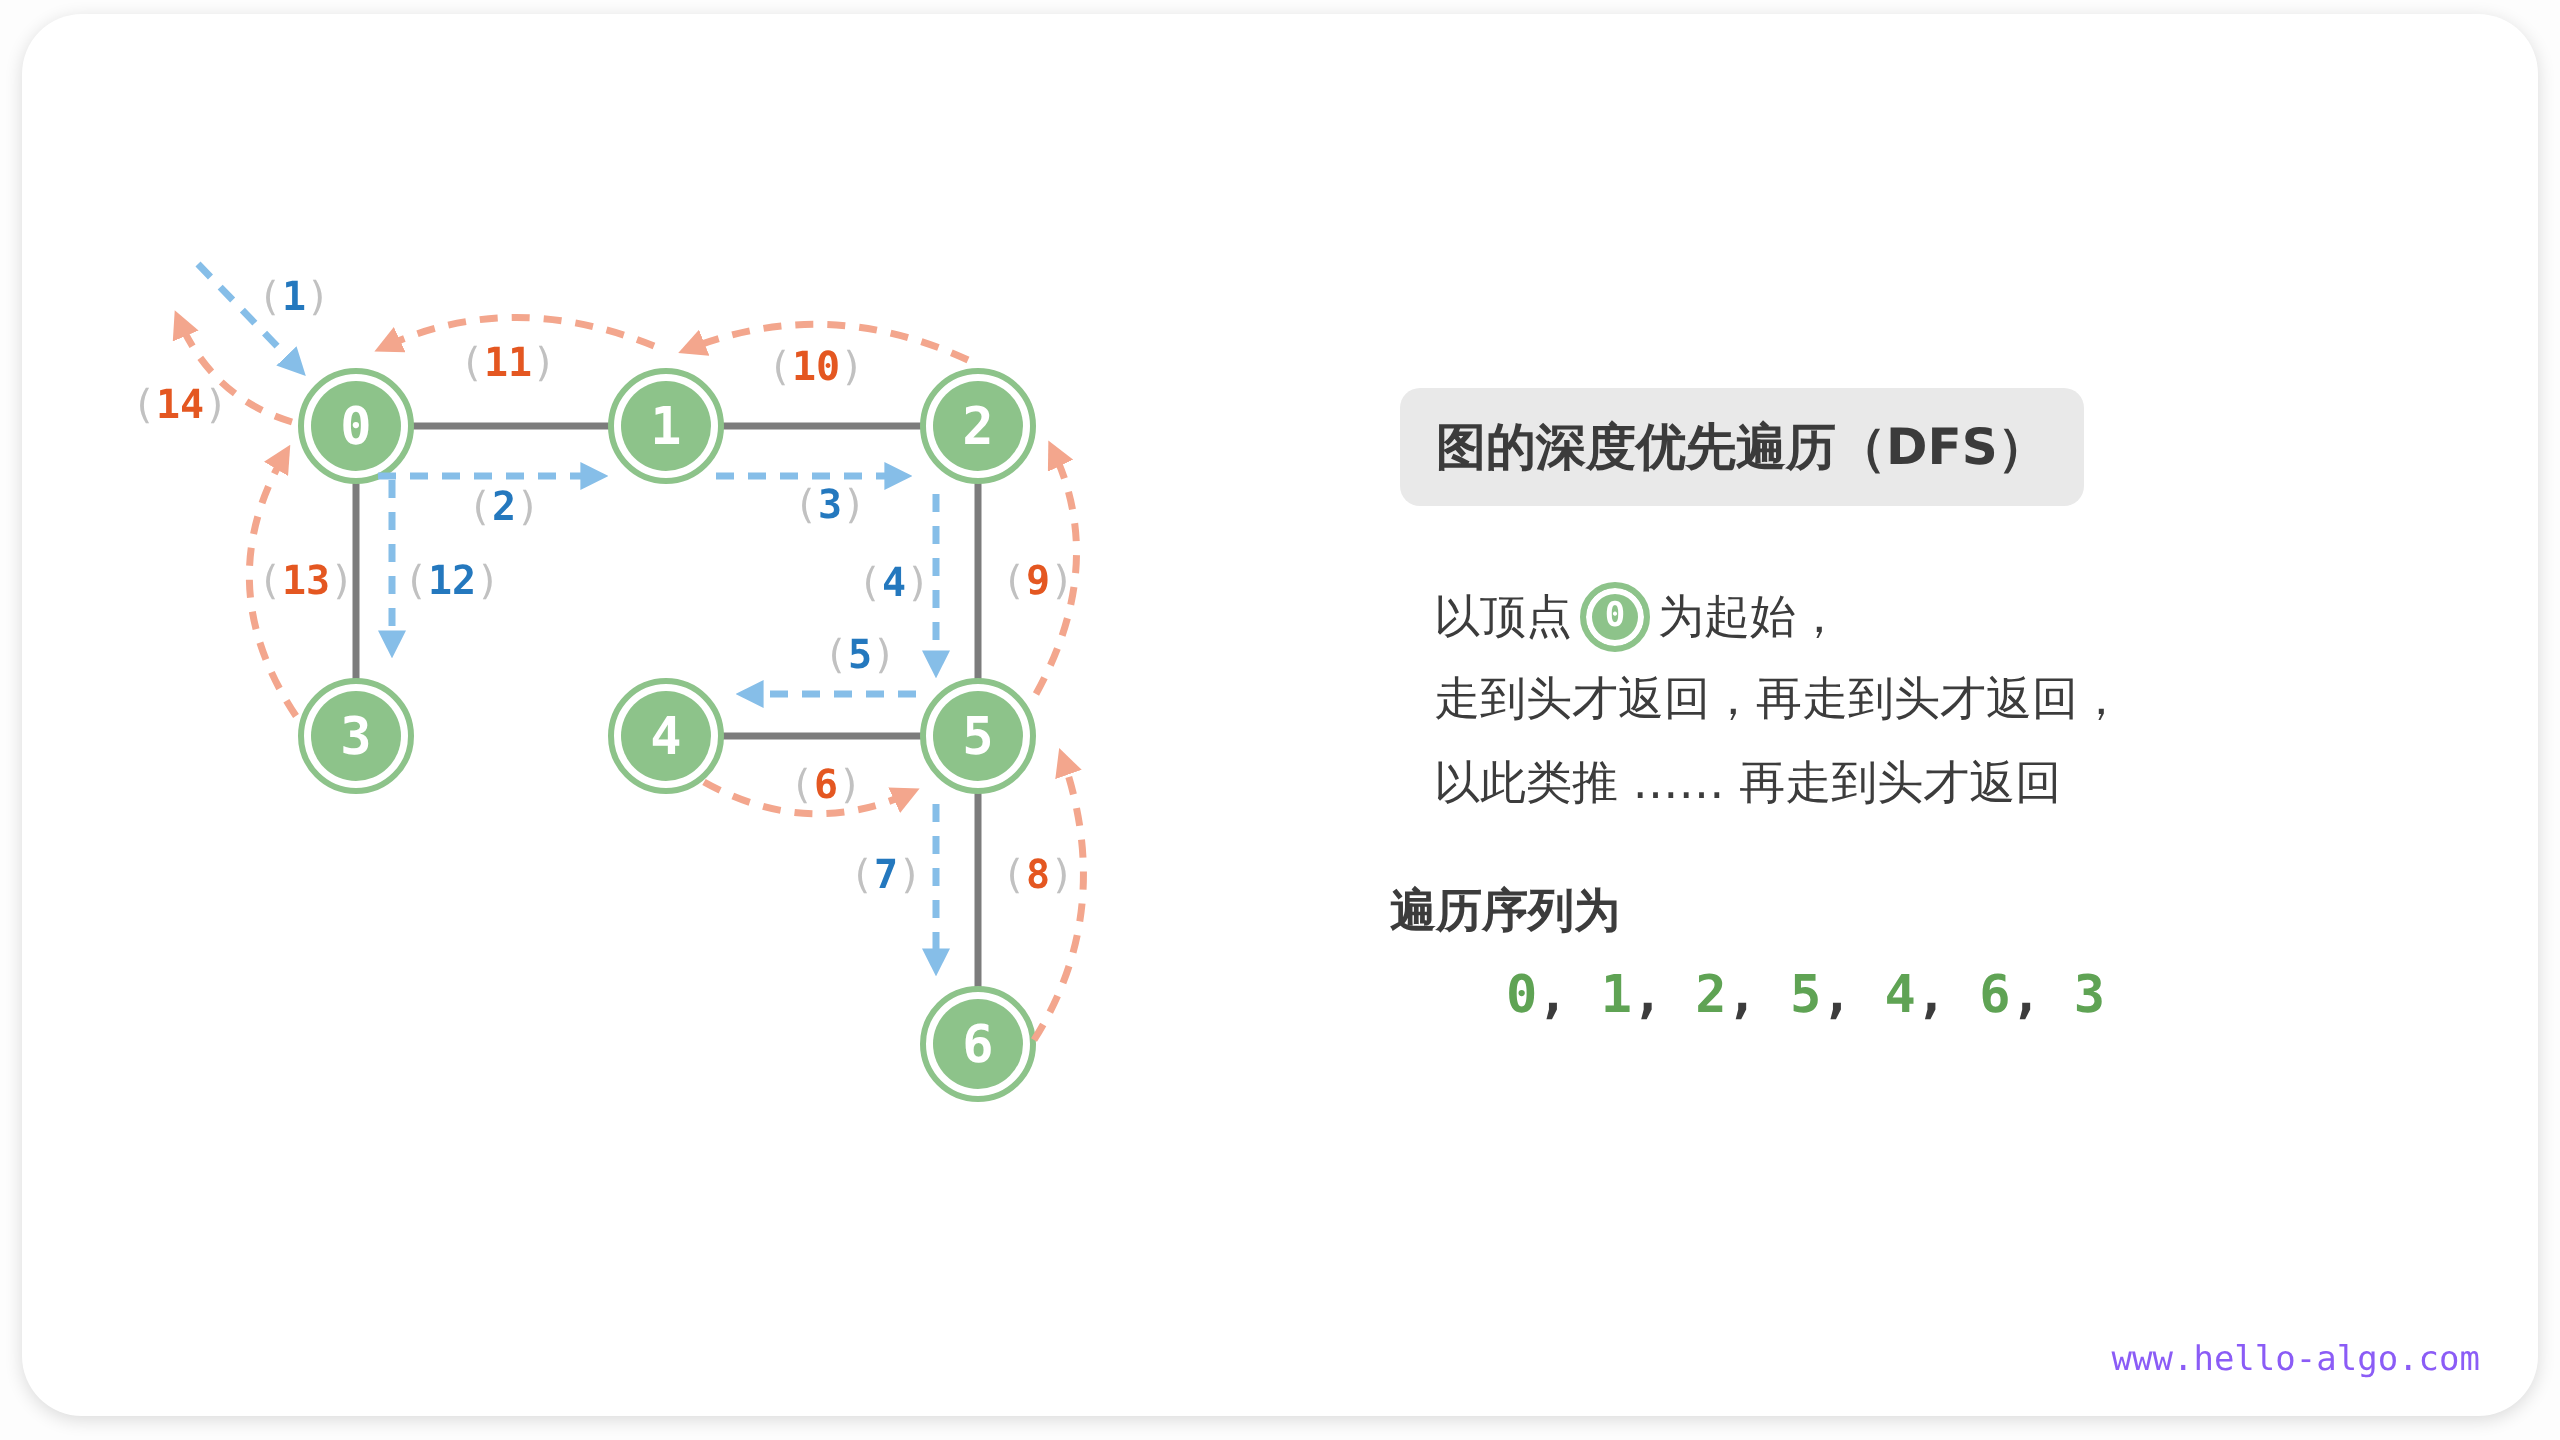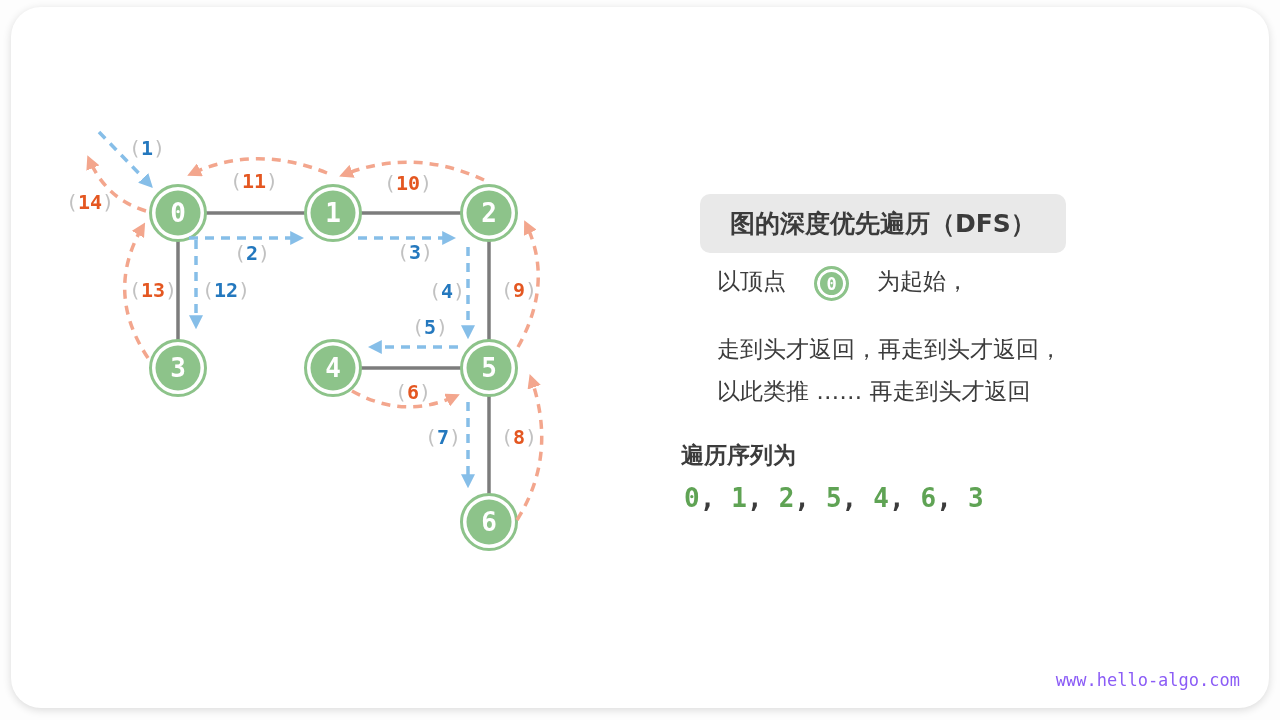--- a/index.html
+++ b/index.html
@@ -18,32 +18,32 @@
   .node-num  { font-family:"DejaVu Sans Mono", monospace; font-size:26px; font-weight:bold;
                fill:#ffffff; text-anchor:middle; }
   .step { font-family:"DejaVu Sans Mono", monospace; font-size:20px; font-weight:bold;
           text-anchor:middle; }
   .step .paren { fill:#c1c1c1; font-weight:normal; }
   .step .fwd   { fill:#2478be; }
   .step .back  { fill:#e45721; }
 
   
   .title-box { position:absolute; left:700px; top:194px; background:#e9e9e9; color:#3b3b3b;
-               border-radius:10px; padding:13px 30px; font-size:25px; font-weight:bold; }
+               border-radius:10px; padding:13px 18px; font-size:25px; font-weight:bold; }
   .line { position:absolute; left:717px; color:#3c3c3c; font-size:23px; }
-  .line1 { top:266px; display:flex; gap:28px; height:40px; }
+  .line1 { top:288px; display:flex; align-items:center; gap:4px; height:40px; }
   .line2 { top:334px; }
   .line3 { top:376px; }
   .mini-node { display:inline-flex; width:29px; height:29px; border:3px solid #8dc38a;
                border-radius:50%; background:#8dc38a; box-shadow:inset 0 0 0 3px #fff;
                align-items:center; justify-content:center; color:#fff;
                font-family:"DejaVu Sans Mono", monospace; font-size:17px; font-weight:bold; }
-  .seq-label { position:absolute; left:681px; top:440px; color:#3c3c3c;
+  .seq-label { position:absolute; left:695px; top:440px; color:#3c3c3c;
                font-size:23px; font-weight:bold; }
-  .sequence { position:absolute; left:684px; top:483px;
+  .sequence { position:absolute; left:753px; top:483px;
               font-family:"DejaVu Sans Mono", monospace; font-size:26px; font-weight:bold; }
   .sequence .d { color:#5fa354; }
   .sequence .c { color:#3c3c3c; margin-right:16px; }
   .watermark { position:absolute; right:40px; top:670px; color:#8b5cf6;
                font-family:"DejaVu Sans Mono", monospace; font-size:17px; }
 </style>
 </head>
 <body>
 
 <div class="card"></div>

